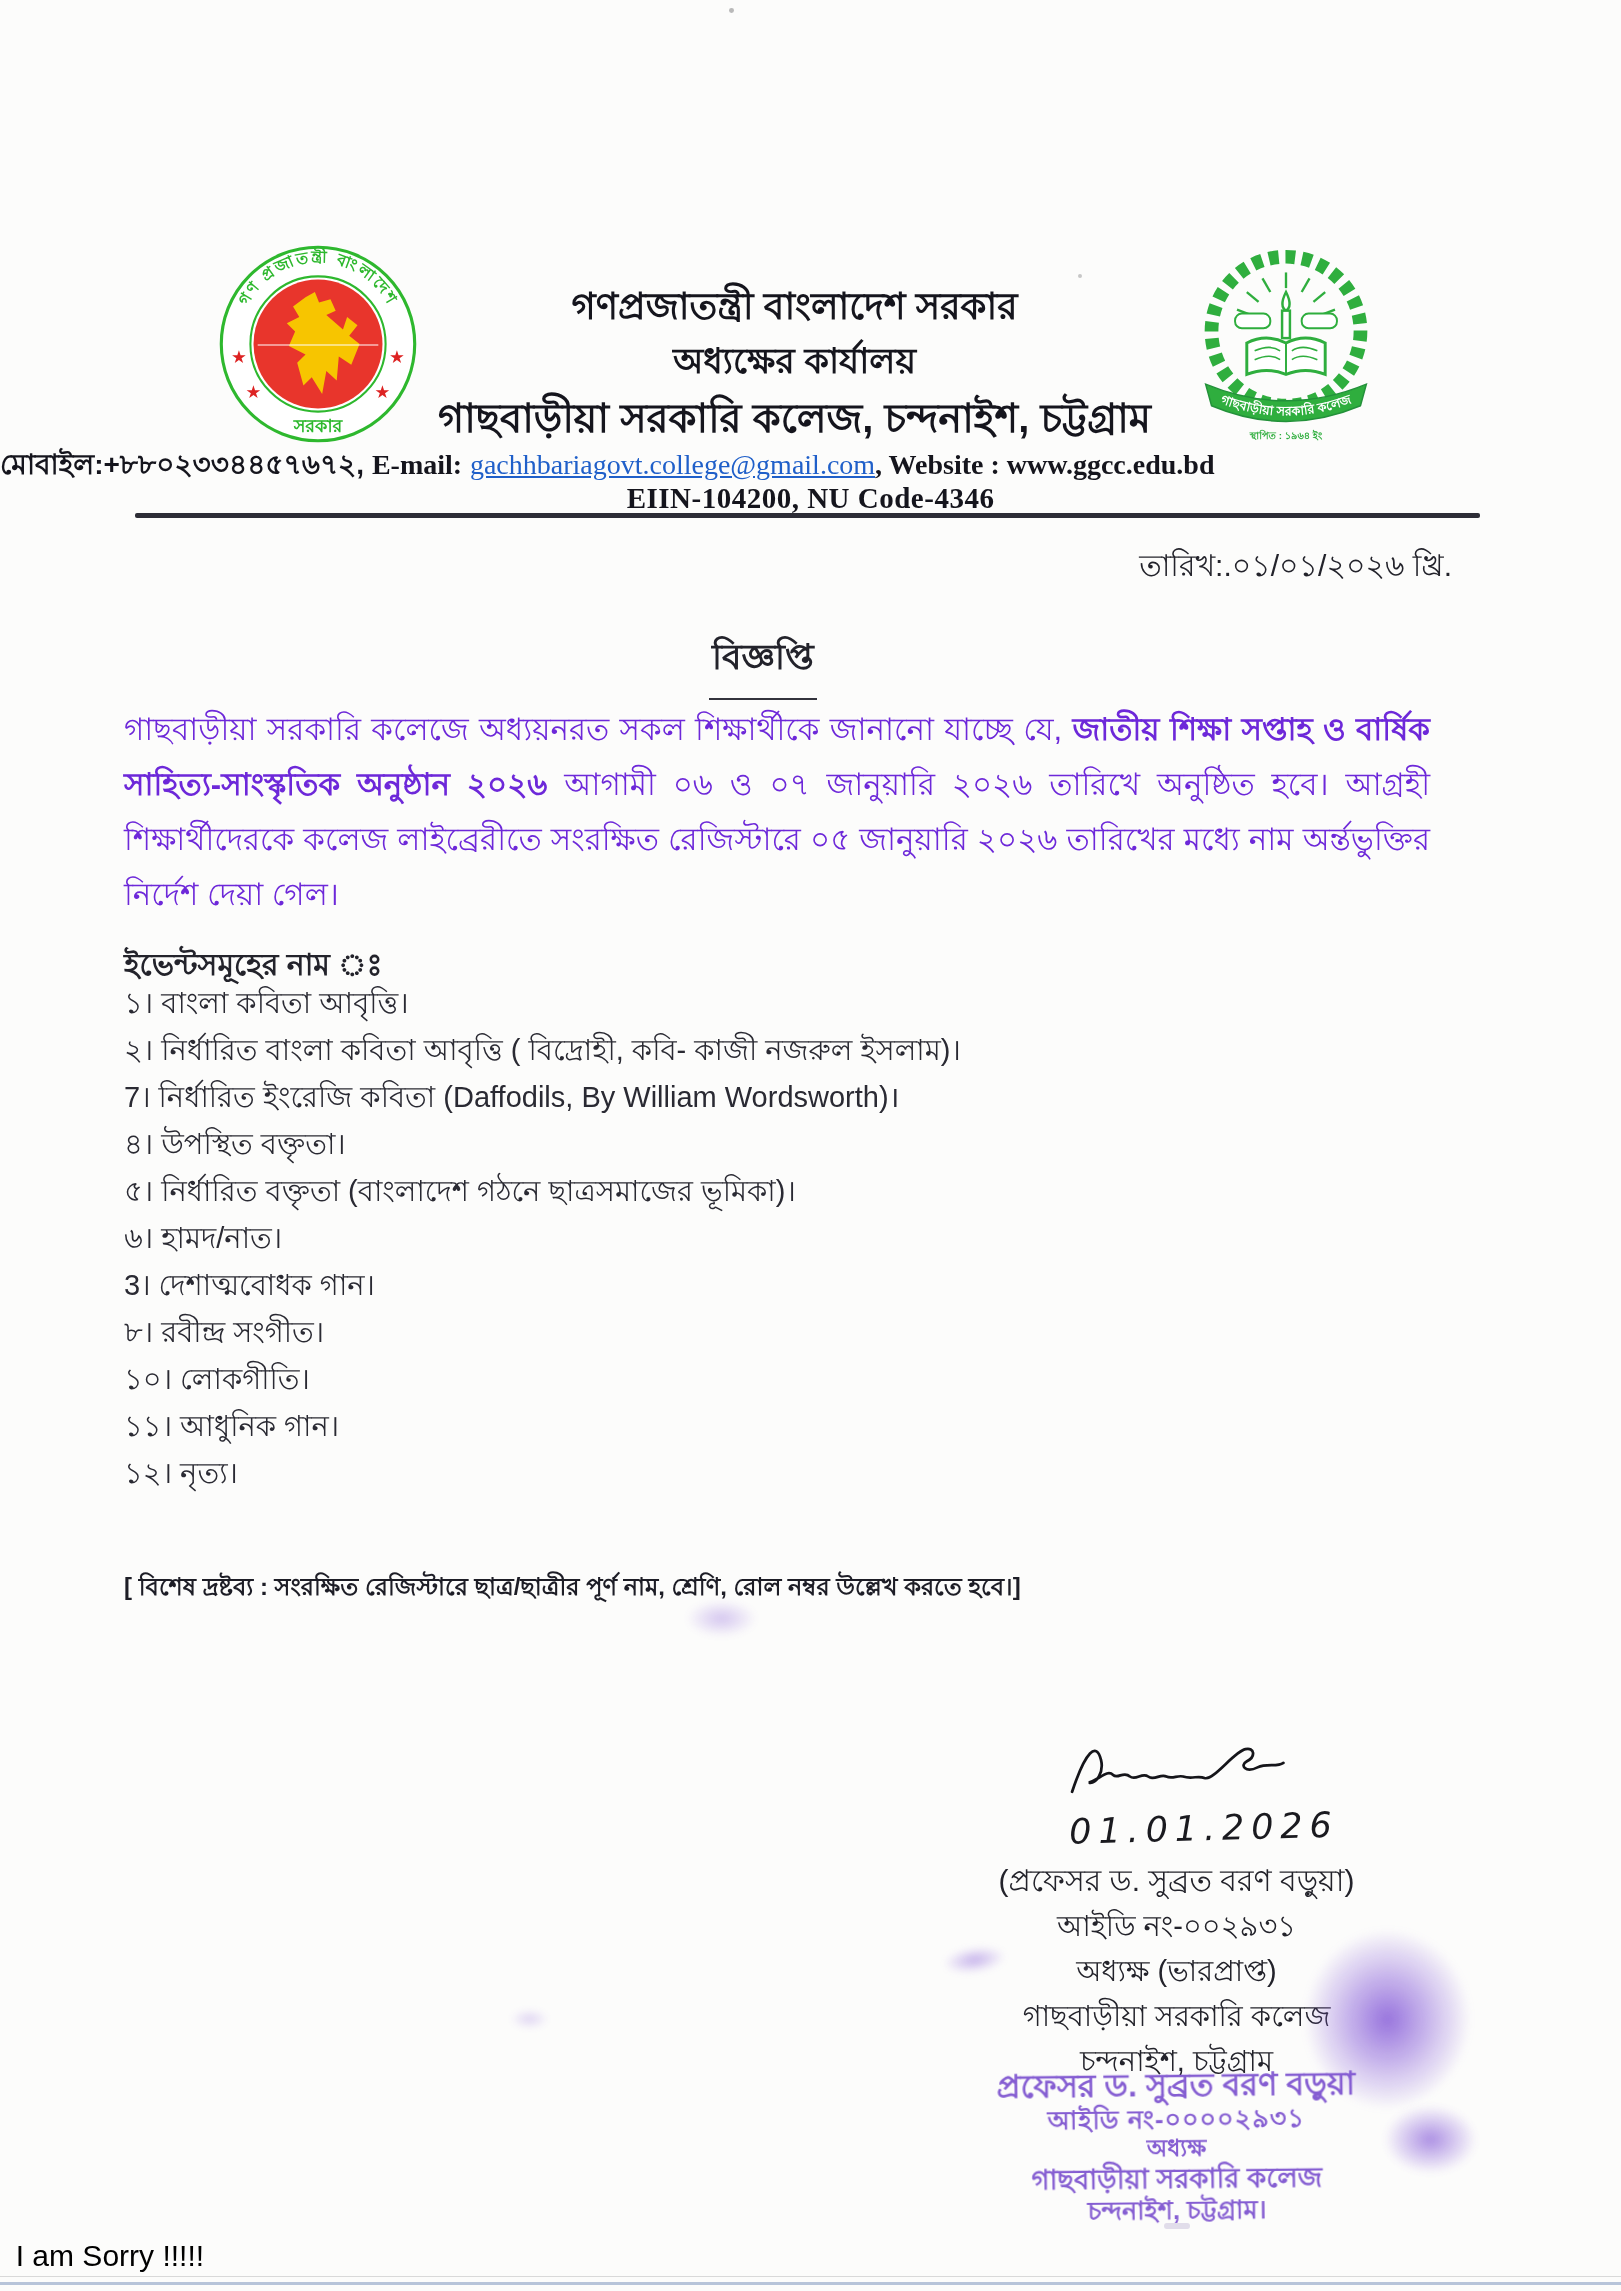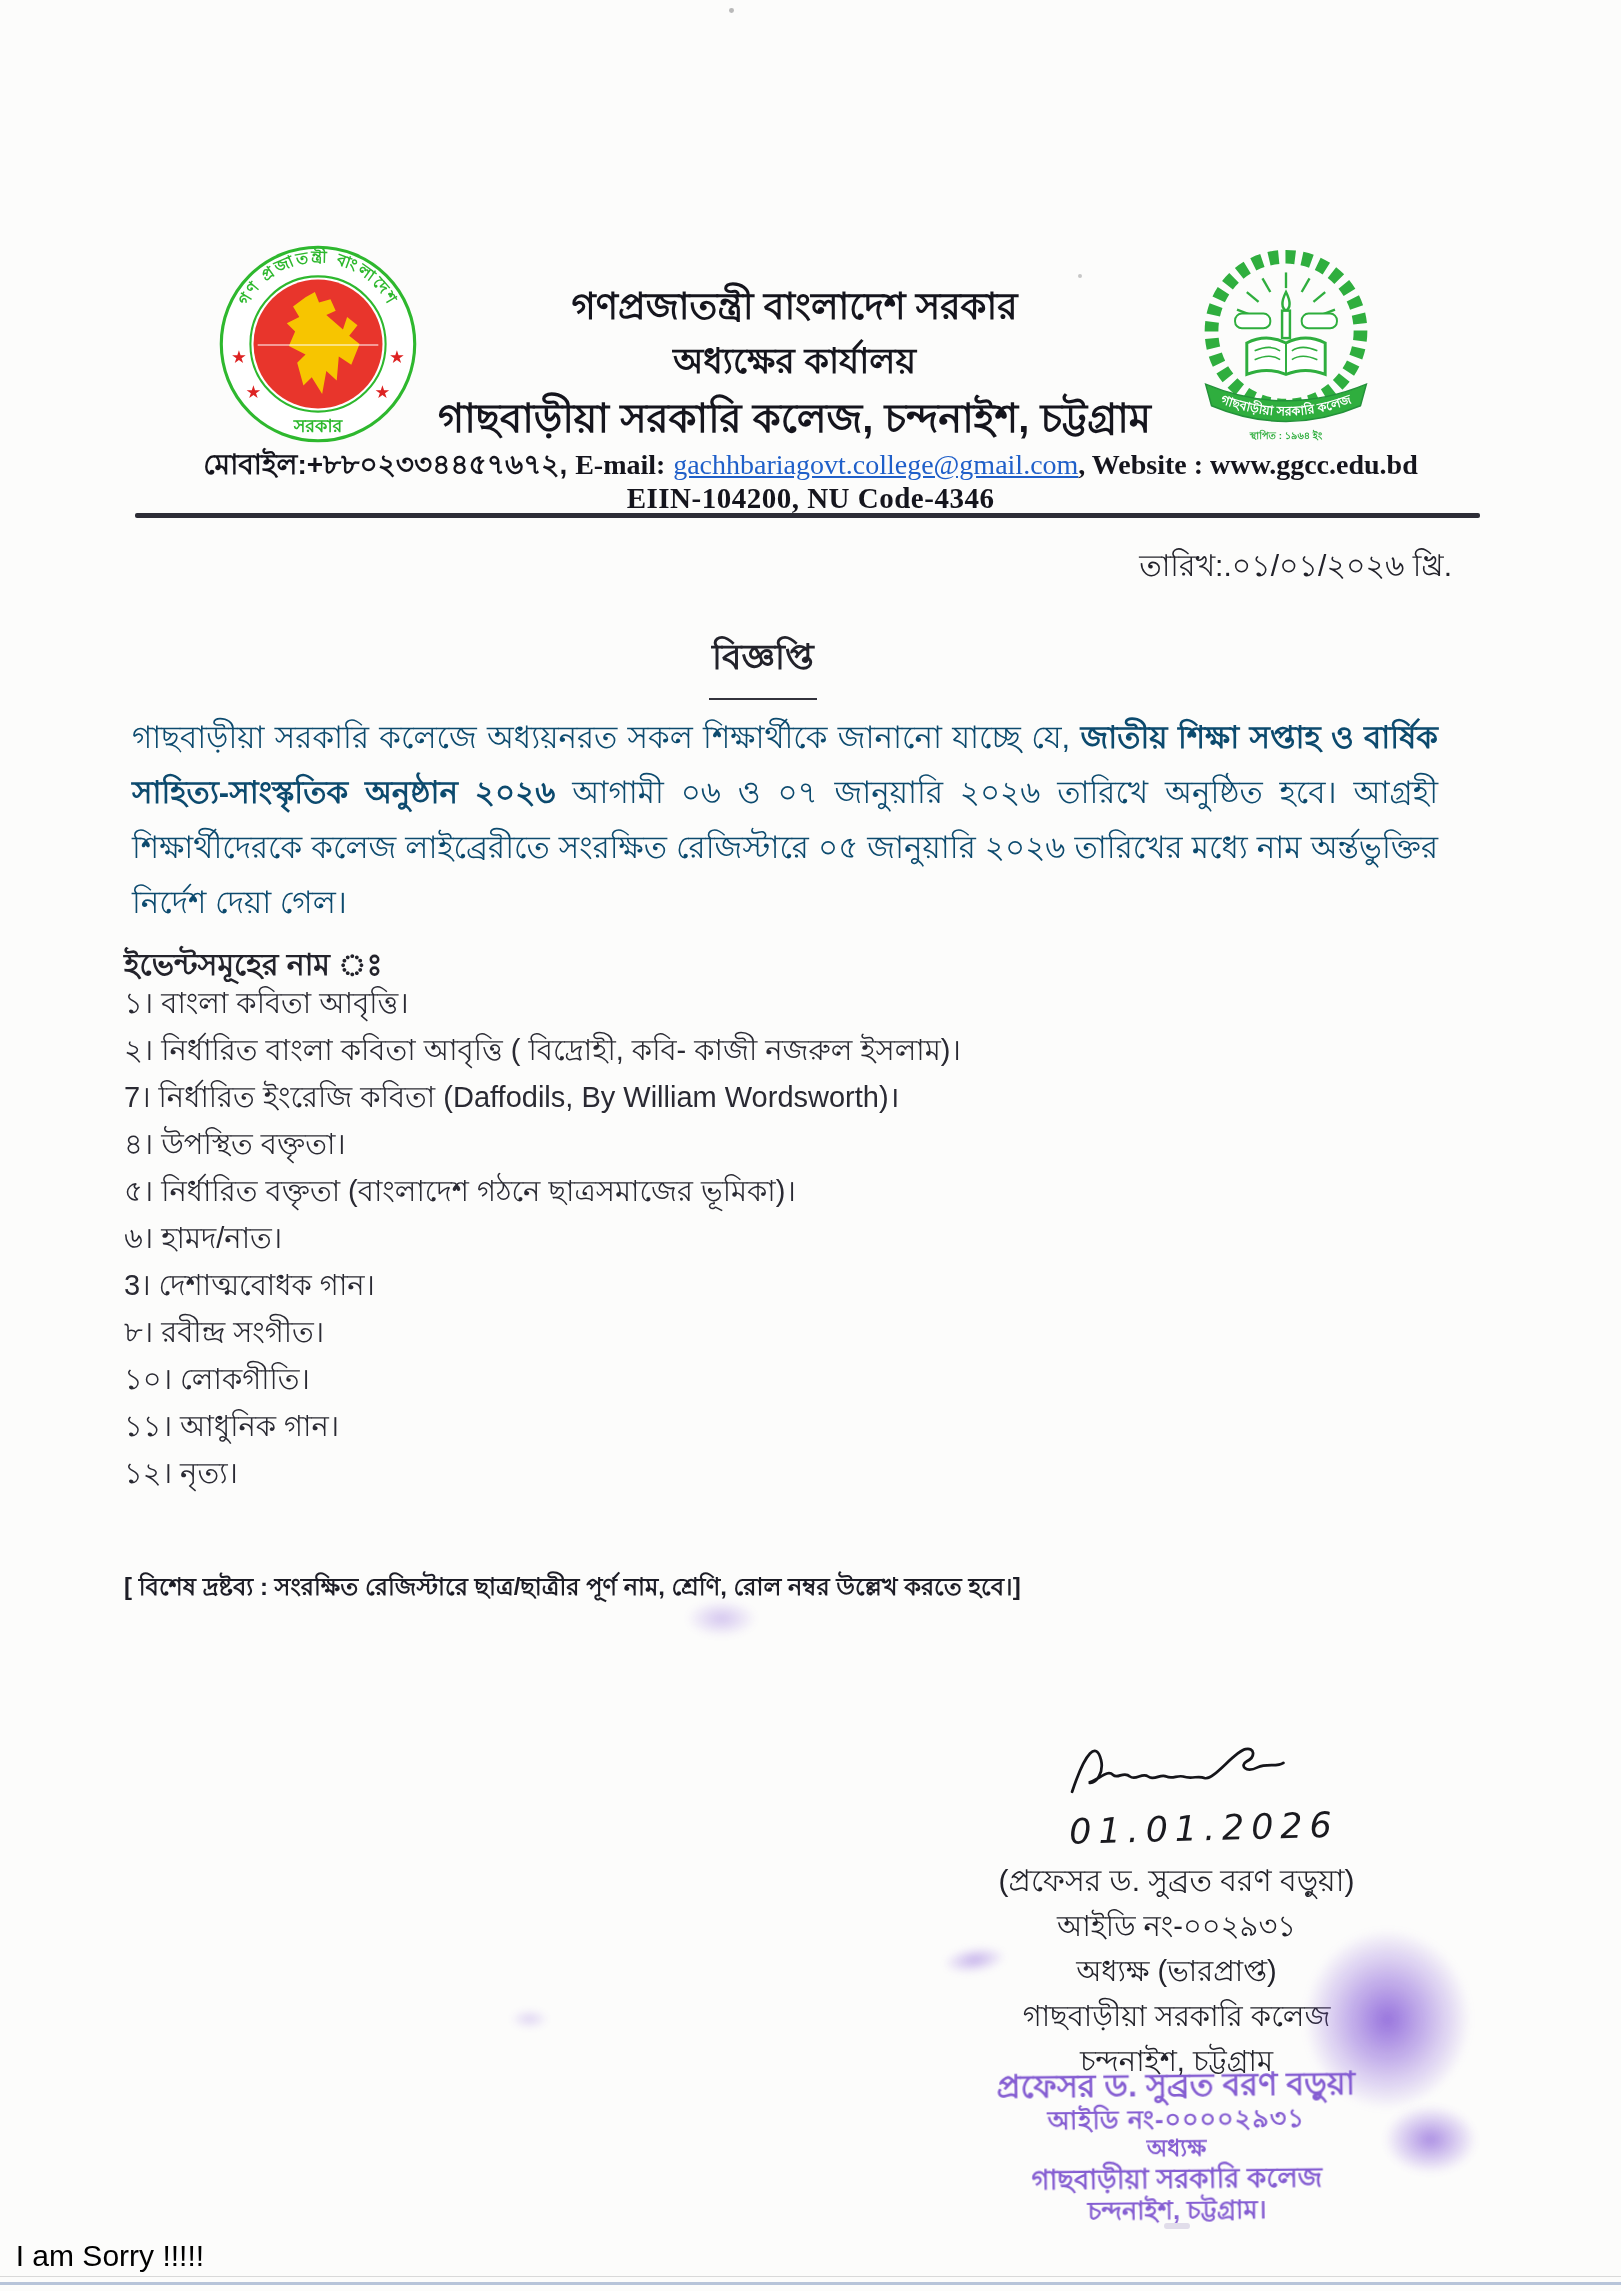--- a/index.html
+++ b/index.html
@@ -10,36 +10,36 @@
   .emblem{position:absolute;}
   .emblem-left{left:214px;top:235px;width:208px;height:218px;}
   .emblem-right{left:1178px;top:245px;width:216px;height:196px;}
   .emblem svg{width:100%;height:100%;display:block;}
 
   .header-text{position:absolute;left:412px;top:280px;width:765px;text-align:center;color:#15151d;}
   .header-text .h1{font-size:37px;font-weight:700;line-height:53px;}
   .header-text .h2{font-size:35px;font-weight:700;line-height:55px;}
   .header-text .h3{font-size:40px;font-weight:700;line-height:61px;}
 
-  .contact-line{position:absolute;left:0;top:443px;width:1621px;text-align:center;font-size:28px;color:#15151d;}
+  .contact-line{position:absolute;left:0;top:443px;width:1621px;text-align:left;font-size:28px;color:#15151d;}
   .bn-bold{font-weight:700;}
   .serif-bold{font-family:"Liberation Serif","DejaVu Serif",serif;font-weight:700;}
   .email-link{color:#1f5fc9;text-decoration:underline;font-family:"Liberation Serif","DejaVu Serif",serif;font-weight:400;cursor:pointer;}
   .eiin-line{position:absolute;left:0;top:482px;width:1621px;text-align:center;font-size:29px;color:#15151d;letter-spacing:0.5px;}
 
   .rule{position:absolute;left:135px;top:513px;width:1345px;height:4.9px;background:#2d2d36;border-radius:2px;}
 
   .date-line{position:absolute;right:169px;top:542px;font-size:30px;color:#23232b;}
 
   .title{position:absolute;left:709px;top:630px;font-size:35px;font-weight:700;color:#23232b;
          border-bottom:2.9px solid #33333c;padding:0 2.9px 8.8px 2.9px;}
 
   
-  .body-para{position:absolute;left:124px;top:702px;width:1306px;margin:8px;font-size:31px;line-height:55px;
-             text-align:justify;color:#0c4a6e;}
+  .body-para{position:absolute;left:124px;top:702px;width:1306px;margin:0;font-size:31px;line-height:55px;
+             text-align:justify;color:#6d28d9;}
   .body-para .bold{font-weight:700;}
 
   .events-heading{position:absolute;left:124px;top:941px;font-size:30px;font-weight:600;color:#23232b;}
   .events-list{position:absolute;left:124px;top:980px;margin:0;padding:0;list-style:none;font-size:29px;color:#2a2a33;}
   .events-list li{line-height:47px;}
 
   .note{position:absolute;left:124px;top:1568px;width:1255px;font-size:24px;font-weight:700;color:#1d1d26;}
 
   
   .sig-block{position:absolute;left:912px;top:1737px;width:529px;text-align:center;color:#23232b;}

